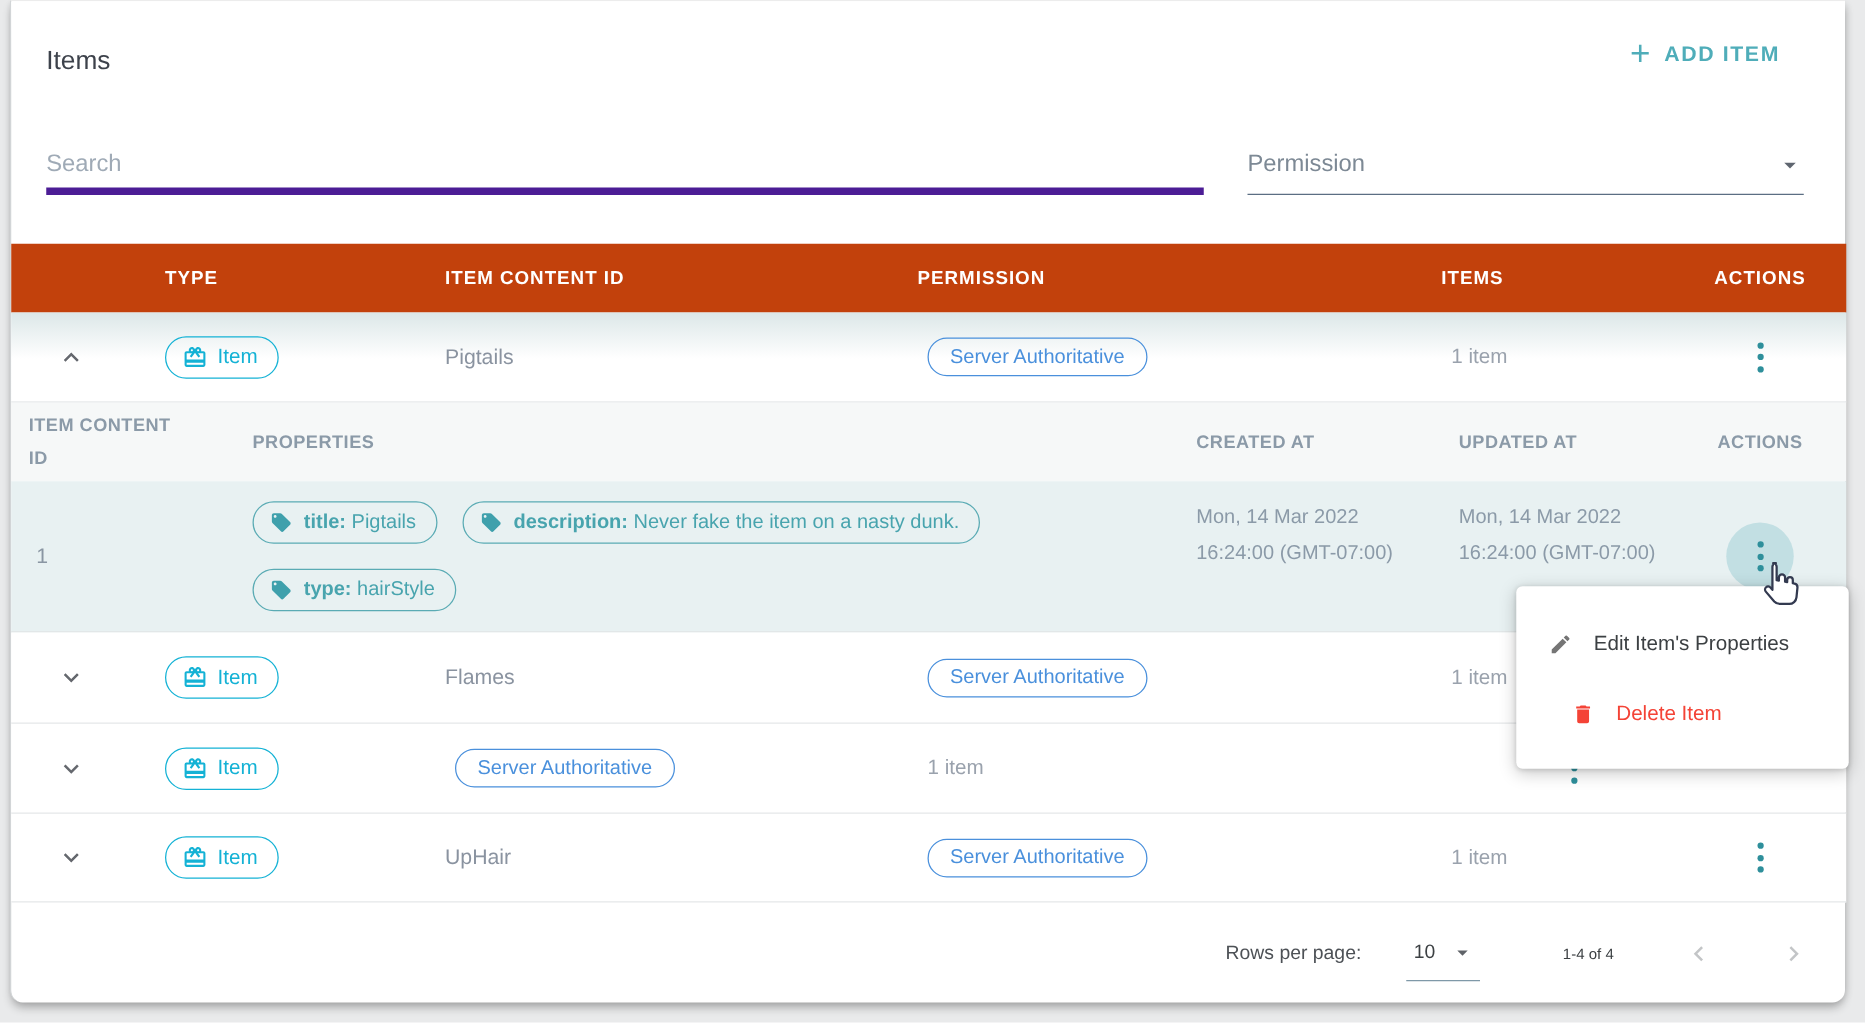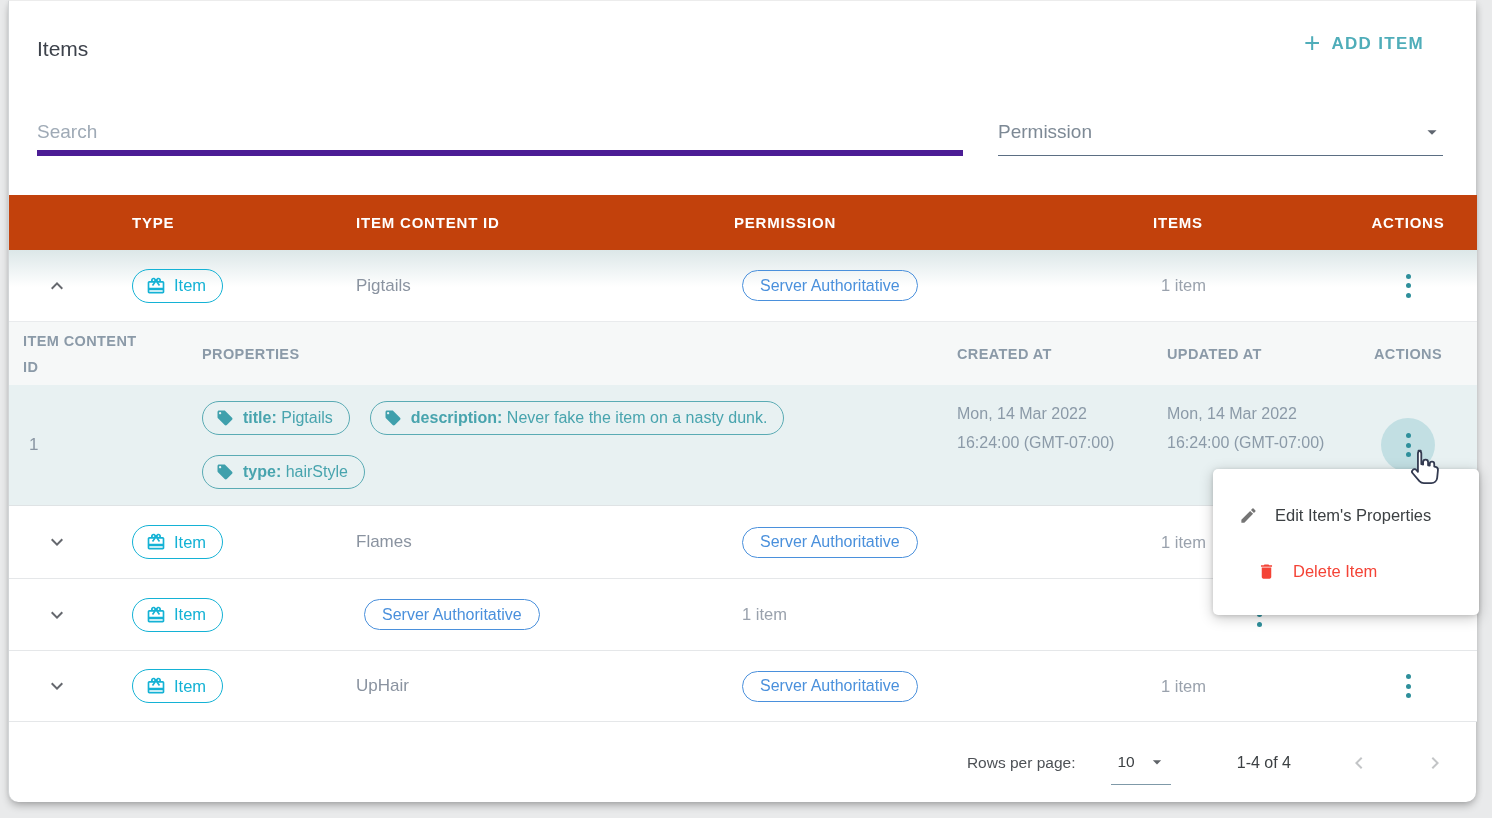--- a/index.html
+++ b/index.html
@@ -86,21 +86,21 @@
 
   .cursor-hand { position:absolute; left:1396px; top:446px; z-index:100; pointer-events:none; }
 
   
   .pagination { height:81px; display:flex; align-items:center; justify-content:flex-end; padding-right:30px; }
   .pag-label { font-size:15.5px; color:#4d5156; }
   .rows-select { position:relative; display:flex; align-items:center; gap:12px; margin-left:36px;
                  padding:0 4px 2px 6px; cursor:pointer; }
   .rows-select .value { font-size:15.5px; color:#3c4043; }
   .rows-select::after { content:""; position:absolute; left:0; right:0; bottom:-11px; border-bottom:1.5px solid #7f99a8; }
-  .pag-range { font-size:16px; color:#3c4043; margin-left:66px; }
+  .pag-range { font-size:12px; color:#3c4043; margin-left:66px; }
   .pag-nav { background:none; border:none; cursor:default; display:flex; padding:0; }
   .pag-prev { margin-left:56px; } .pag-next { margin-left:52px; }
 </style>
 </head>
 <body>
 
 <div class="card">
 
   <div class="page-title">Items</div>
 

